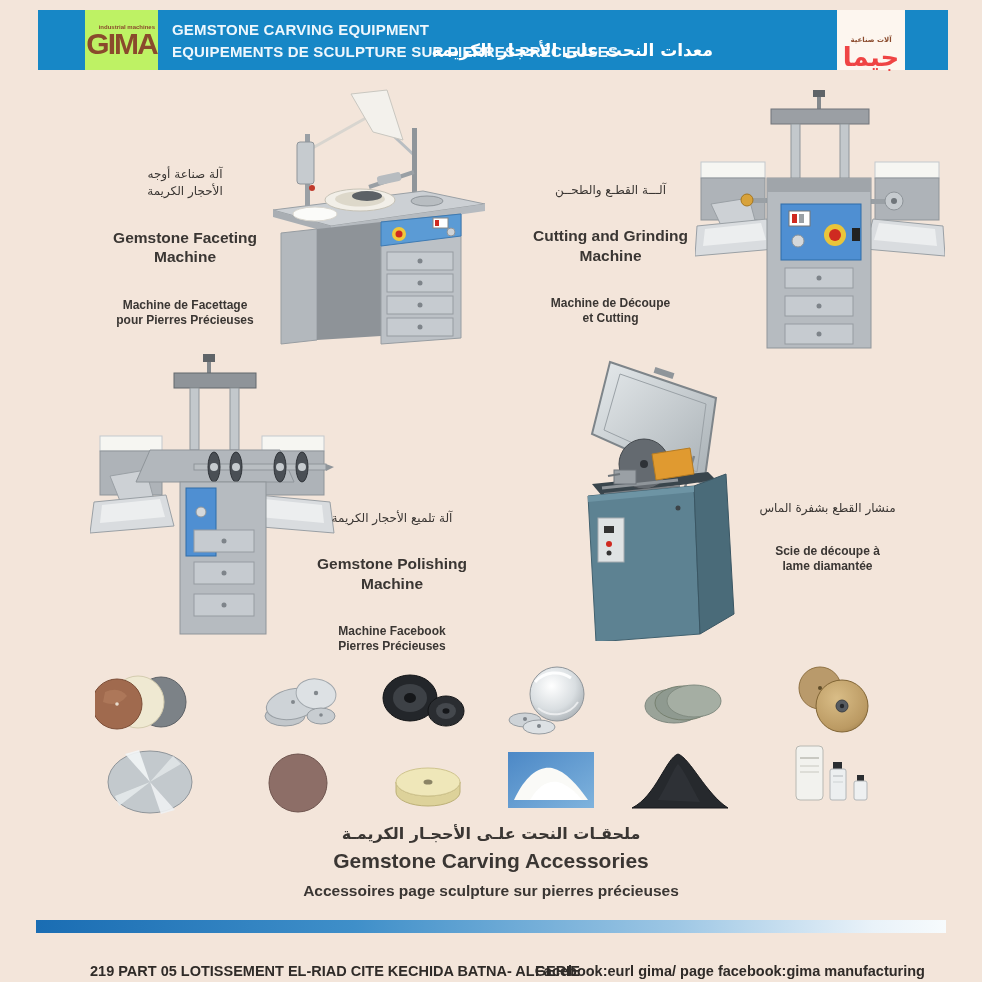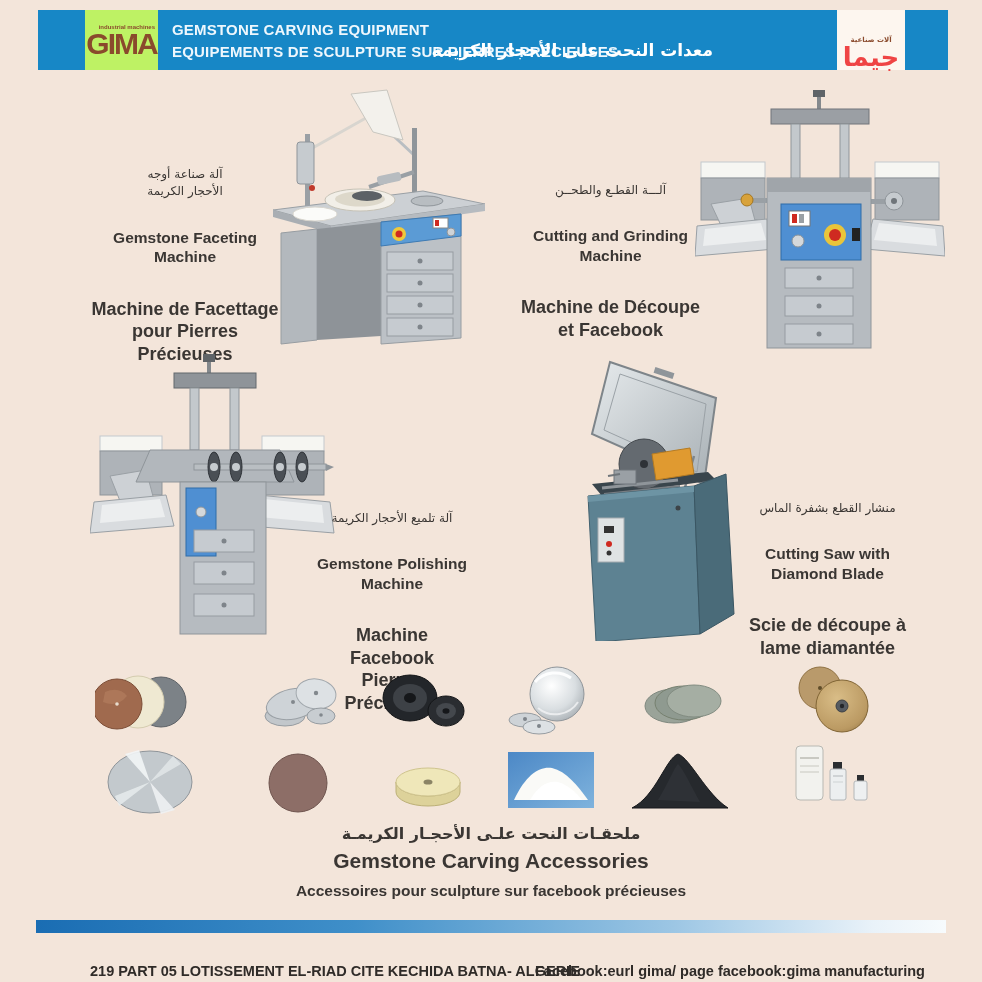--- a/index.html
+++ b/index.html
@@ -25,21 +25,21 @@
     display:flex; align-items:center; color:#ffffff; font-weight:bold; font-size:17px; }
   .hdr-logo-ar { position:absolute; left:837px; top:10px; width:68px; height:60px;
     display:flex; flex-direction:column; align-items:center; justify-content:flex-end; background:#fdf6ef; }
   .hdr-logo-ar .tag { font-size:7px; font-weight:bold; color:#8a4a2c; }
   .hdr-logo-ar .word { font-size:26px; font-weight:800; color:#ef4444; line-height:1; }
 
   
   .mlabel { position:absolute; text-align:center; color:#3a3633; white-space:pre-line; }
   .mlabel .ar-line { font-size:12px; font-weight:normal; line-height:1.45; margin-bottom:9px; }
   .mlabel .en-line { font-size:15.5px; font-weight:bold; line-height:1.25; margin-bottom:13px; }
-  .mlabel .fr-line { font-size:18px; font-weight:bold; line-height:1.25; }
+  .mlabel .fr-line { font-size:12px; font-weight:bold; line-height:1.25; }
 
   .mimg { position:absolute; }
   svg { display:block; }
 
   
   .acc { position:absolute; }
   .acc-caption { position:absolute; width:100%; text-align:center; color:#3a3633; font-weight:bold; }
   .cap-ar { top:824px; font-size:16px;text-align:center; }
   .cap-en { top:849px; font-size:21px; }
   .cap-fr { top:882px; font-size:15.5px; }
@@ -126,21 +126,21 @@
           <circle cx="155" cy="239" r="2.5"></circle>
       </g>
     </svg>
   </div>
 
   <div class="mlabel" style="left:498px; top:164px; width:225px;">
     <div class="ar-line ar">آلـــة القطـع والطحــن</div>
     <div class="en-line">Cutting and Grinding
 Machine</div>
     <div class="fr-line">Machine de Découpe
-et Facebook</div>
+et Cutting</div>
   </div>
 
   <div class="mimg" style="left:695px; top:88px;">
     <svg width="250" height="262" viewBox="0 0 250 262">
       <rect x="118" y="2" width="12" height="7" fill="#5f6468"></rect>
       <rect x="122" y="9" width="4" height="12" fill="#84898d"></rect>
       <rect x="76" y="21" width="98" height="15" fill="#9b9fa4" stroke="#70757a"></rect>
       <rect x="96" y="36" width="9" height="58" fill="#c3c8cc" stroke="#8f959a"></rect>
       <rect x="145" y="36" width="9" height="58" fill="#c3c8cc" stroke="#8f959a"></rect>
       <rect x="6" y="74" width="64" height="16" fill="#f6f6f2" stroke="#c4c9cd"></rect>
@@ -259,22 +259,20 @@
       <rect x="40" y="162" width="26" height="44" fill="#dfe3e4" stroke="#a5abb0"></rect>
       <rect x="46" y="170" width="10" height="7" fill="#333333"></rect>
       <circle cx="51" cy="188" r="3" fill="#cf2a21"></circle>
       <circle cx="51" cy="197" r="2.5" fill="#333333"></circle>
       <circle cx="120" cy="152" r="2.5" fill="#3c4348"></circle>
     </svg>
   </div>
 
   <div class="mlabel" style="left:735px; top:482px; width:185px;">
     <div class="ar-line ar">منشار القطع بشفرة الماس</div>
-    <div class="en-line">Cutting Saw with
-Diamond Blade</div>
     <div class="fr-line">Scie de découpe à
 lame diamantée</div>
   </div>
 
   <div class="acc" style="left:95px; top:668px;">
     <svg width="95" height="70" viewBox="0 0 95 70">
       <circle cx="66" cy="34" r="25" fill="#7c8287" stroke="#5c6166"></circle>
       <circle cx="43" cy="34" r="26" fill="#efe9d2" stroke="#d4ccaf"></circle>
       <circle cx="43" cy="34" r="1.8" fill="#a9a188"></circle>
       <circle cx="22" cy="36" r="25" fill="#a06a4e" stroke="#7c4d36"></circle>
@@ -405,21 +403,21 @@
       <rect x="42" y="27" width="16" height="31" rx="2" fill="#eceff0" stroke="#b2b6b8"></rect>
       <line x1="45" y1="34" x2="55" y2="34" stroke="#c6cacc" stroke-width="1.5"></line>
       <line x1="45" y1="40" x2="55" y2="40" stroke="#d3d7d9" stroke-width="1.2"></line>
       <rect x="69" y="33" width="7" height="6" fill="#2a2d30"></rect>
       <rect x="66" y="39" width="13" height="19" rx="2" fill="#eef0f1" stroke="#b2b6b8"></rect>
     </svg>
   </div>
 
   <div class="acc-caption cap-ar ar">ملحقـات النحت علـى الأحجـار الكريمـة</div>
   <div class="acc-caption cap-en">Gemstone Carving Accessories</div>
-  <div class="acc-caption cap-fr">Accessoires pour sculpture sur facebook précieuses</div>
+  <div class="acc-caption cap-fr">Accessoires page sculpture sur pierres précieuses</div>
 
   <div class="foot-bar"></div>
 
   <div class="foot-col foot-left">
     <div>219 PART 05 LOTISSEMENT EL-RIAD  CITE  KECHIDA BATNA- ALGERIE</div>
     
   </div>
 
   <div class="foot-col foot-right">
     <div>Facebook:eurl gima/ page facebook:gima manufacturing</div>

